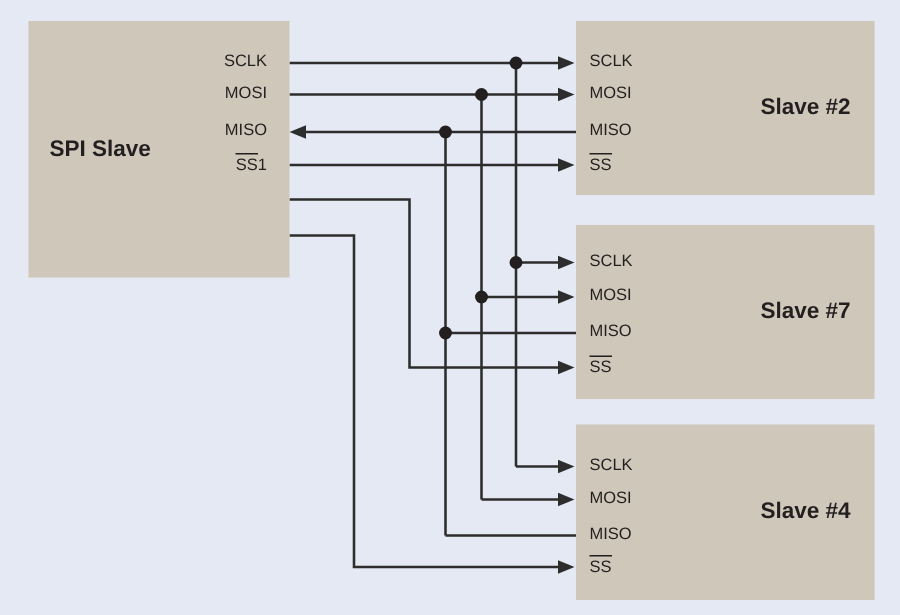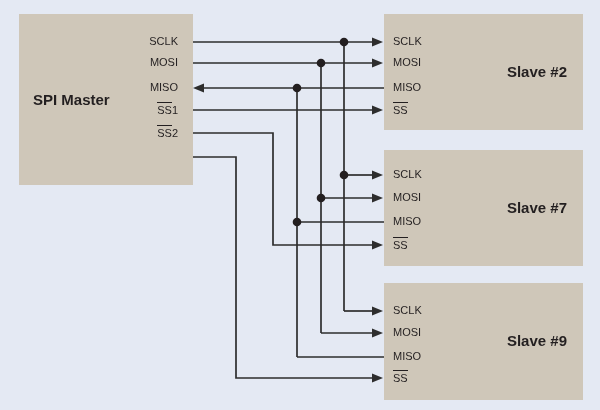--- a/index.html
+++ b/index.html
@@ -97,42 +97,41 @@
       <polygon points="383,245 372,240.5 372,249.5" fill="#2d2d2d" stroke="none"></polygon>
     </g>
 
     <g>
       <path d="M193 157 H236 V378 H372"></path>
       <polygon points="383,378 372,373.5 372,382.5" fill="#2d2d2d" stroke="none"></polygon>
     </g>
   </svg>
 
   <div class="box master"></div>
-  <div class="title master-title">SPI Master</div>
+  <div class="title master-title">SPI Slave</div>
 
   <div class="pin master-pin" style="top:34px"><span>SCLK</span></div>
   <div class="pin master-pin" style="top:55px"><span>MOSI</span></div>
   <div class="pin master-pin" style="top:80px"><span>MISO</span></div>
   <div class="pin master-pin" style="top:102px"><span class="ovl">SS</span><span>1</span></div>
-  <div class="pin master-pin" style="top:125px"><span class="ovl">SS</span><span>2</span></div>
 
   <div class="box slave1"></div>
   <div class="title slave-title slave1-title">Slave #2</div>
   <div class="pin slave-pin" style="top:34px"><span>SCLK</span></div>
   <div class="pin slave-pin" style="top:55px"><span>MOSI</span></div>
   <div class="pin slave-pin" style="top:80px"><span>MISO</span></div>
   <div class="pin slave-pin" style="top:102px"><span class="ovl">SS</span></div>
 
   <div class="box slave2"></div>
   <div class="title slave-title slave2-title">Slave #7</div>
   <div class="pin slave-pin" style="top:167px"><span>SCLK</span></div>
   <div class="pin slave-pin" style="top:190px"><span>MOSI</span></div>
   <div class="pin slave-pin" style="top:214px"><span>MISO</span></div>
   <div class="pin slave-pin" style="top:237px"><span class="ovl">SS</span></div>
 
   <div class="box slave3"></div>
-  <div class="title slave-title slave3-title">Slave #9</div>
+  <div class="title slave-title slave3-title">Slave #4</div>
   <div class="pin slave-pin" style="top:303px"><span>SCLK</span></div>
   <div class="pin slave-pin" style="top:325px"><span>MOSI</span></div>
   <div class="pin slave-pin" style="top:349px"><span>MISO</span></div>
   <div class="pin slave-pin" style="top:370px"><span class="ovl">SS</span></div>
 
 </div>
 
 </body></html>

